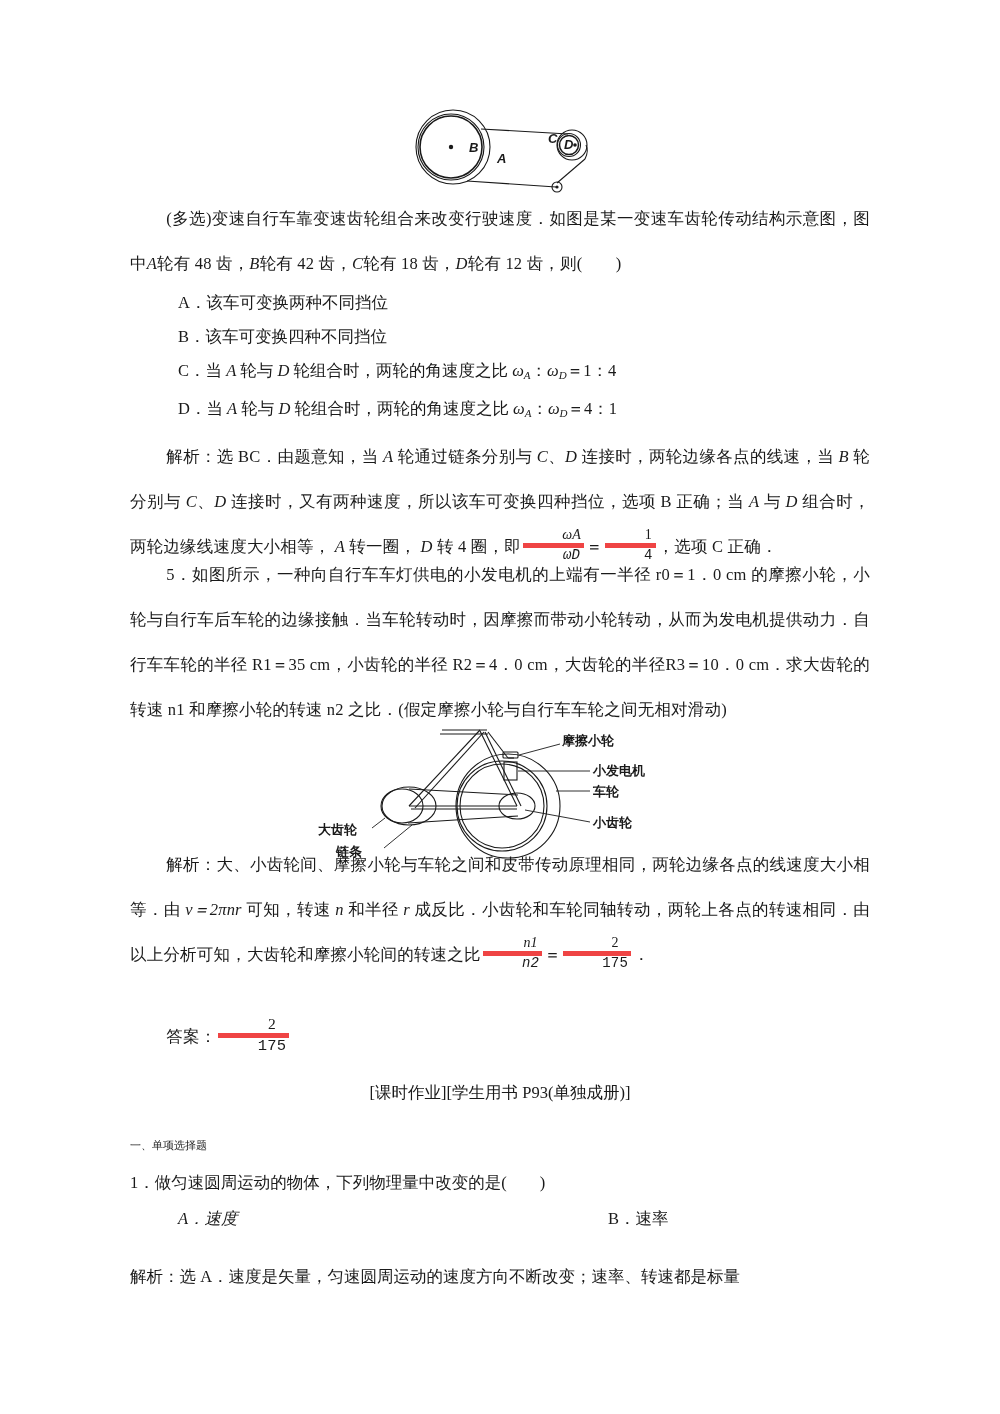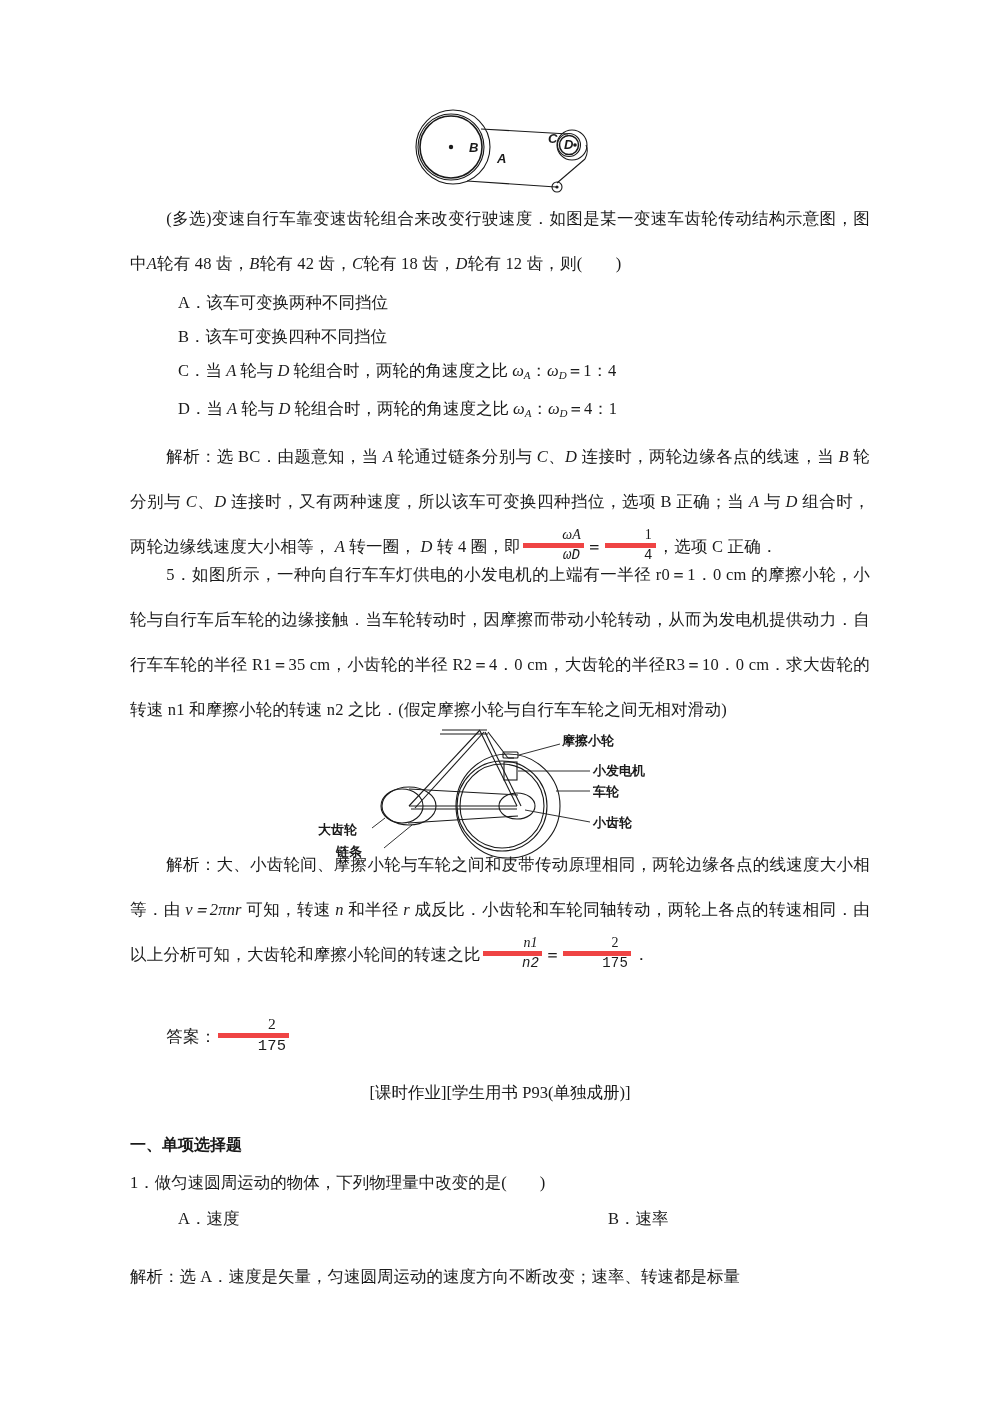--- a/index.html
+++ b/index.html
@@ -86,31 +86,31 @@
     fill: #1a1a1a;
   }
 
   
   .section-head {
     text-align: center;
     font-size: 16.5px;
     line-height: 34px;
   }
   .sub-head {
-    font-size: 16px;
+    font-size: 11px;
     line-height: 38px;
-    font-weight: bold;
+    font-weight: normal;
   }
   .two-col {
     font-size: 16.5px;
     line-height: 34px;
     padding-left: 48px;
     display: flex;
   }
-  .two-col .c1 { width: 430px; }
+  .two-col .c1 { width: 430px; font-style: italic; }
   .two-col .c2 { width: 240px; }
 </style>
 </head>
 <body>
 
 <div class="page">
 
   <div class="geardiagram">
     <svg width="220" height="90" viewBox="0 0 220 90">
       <g fill="none" stroke="#1a1a1a" stroke-width="1.1">

